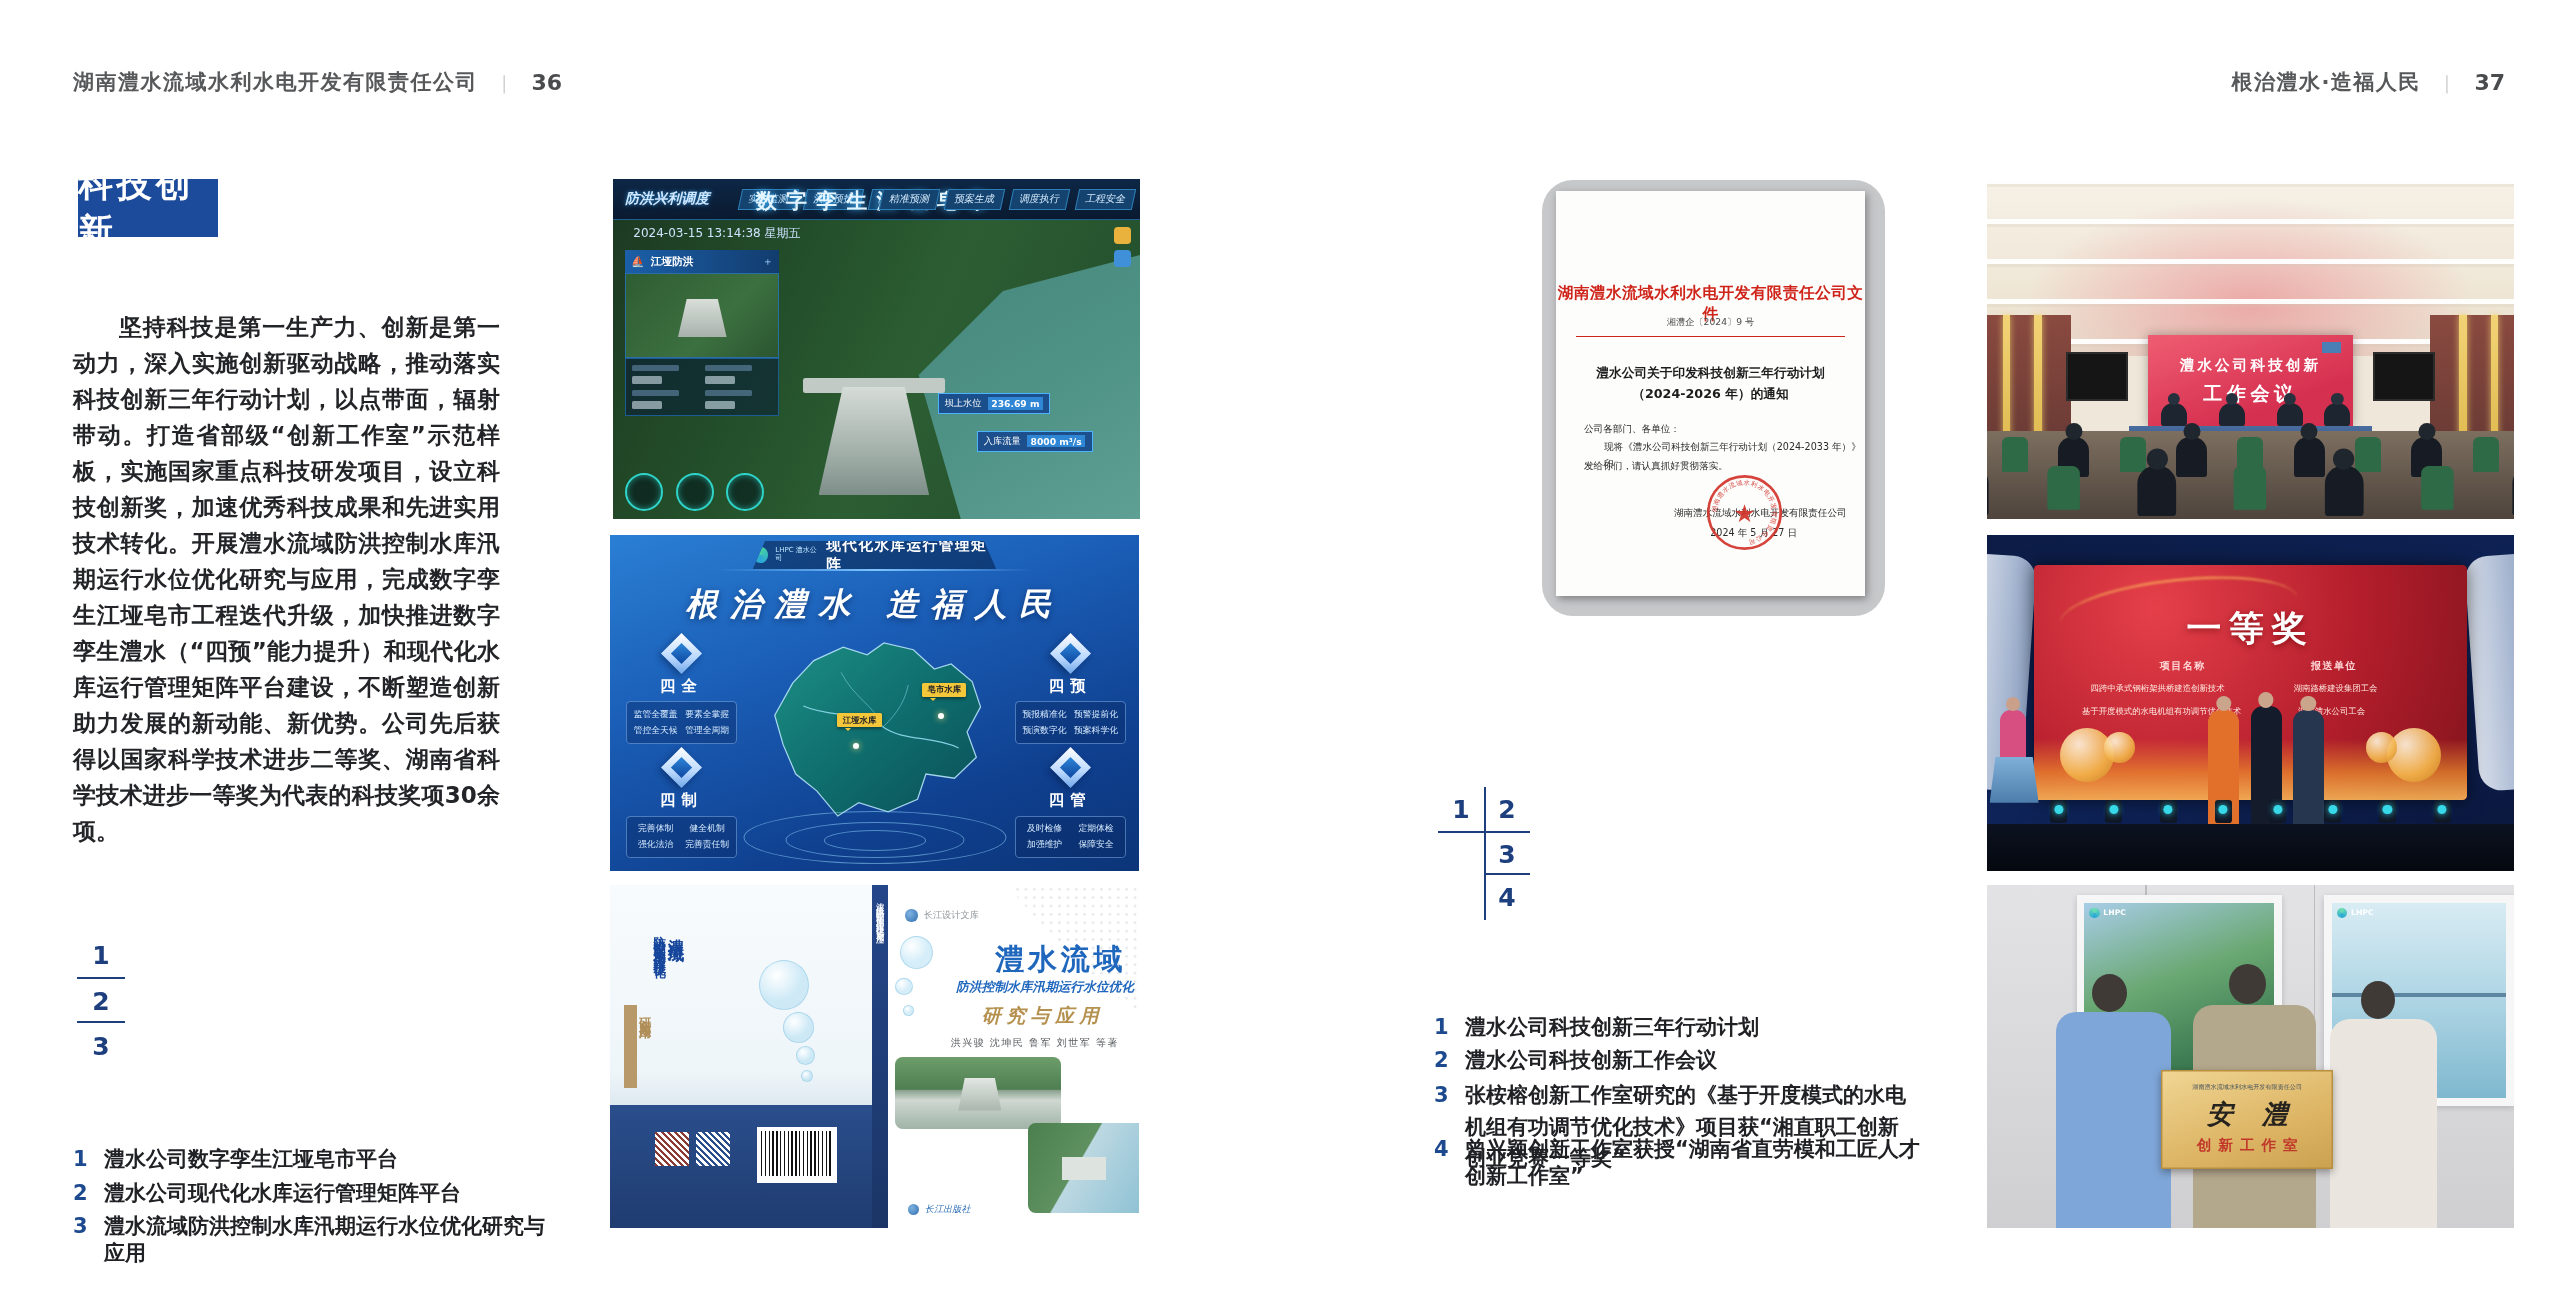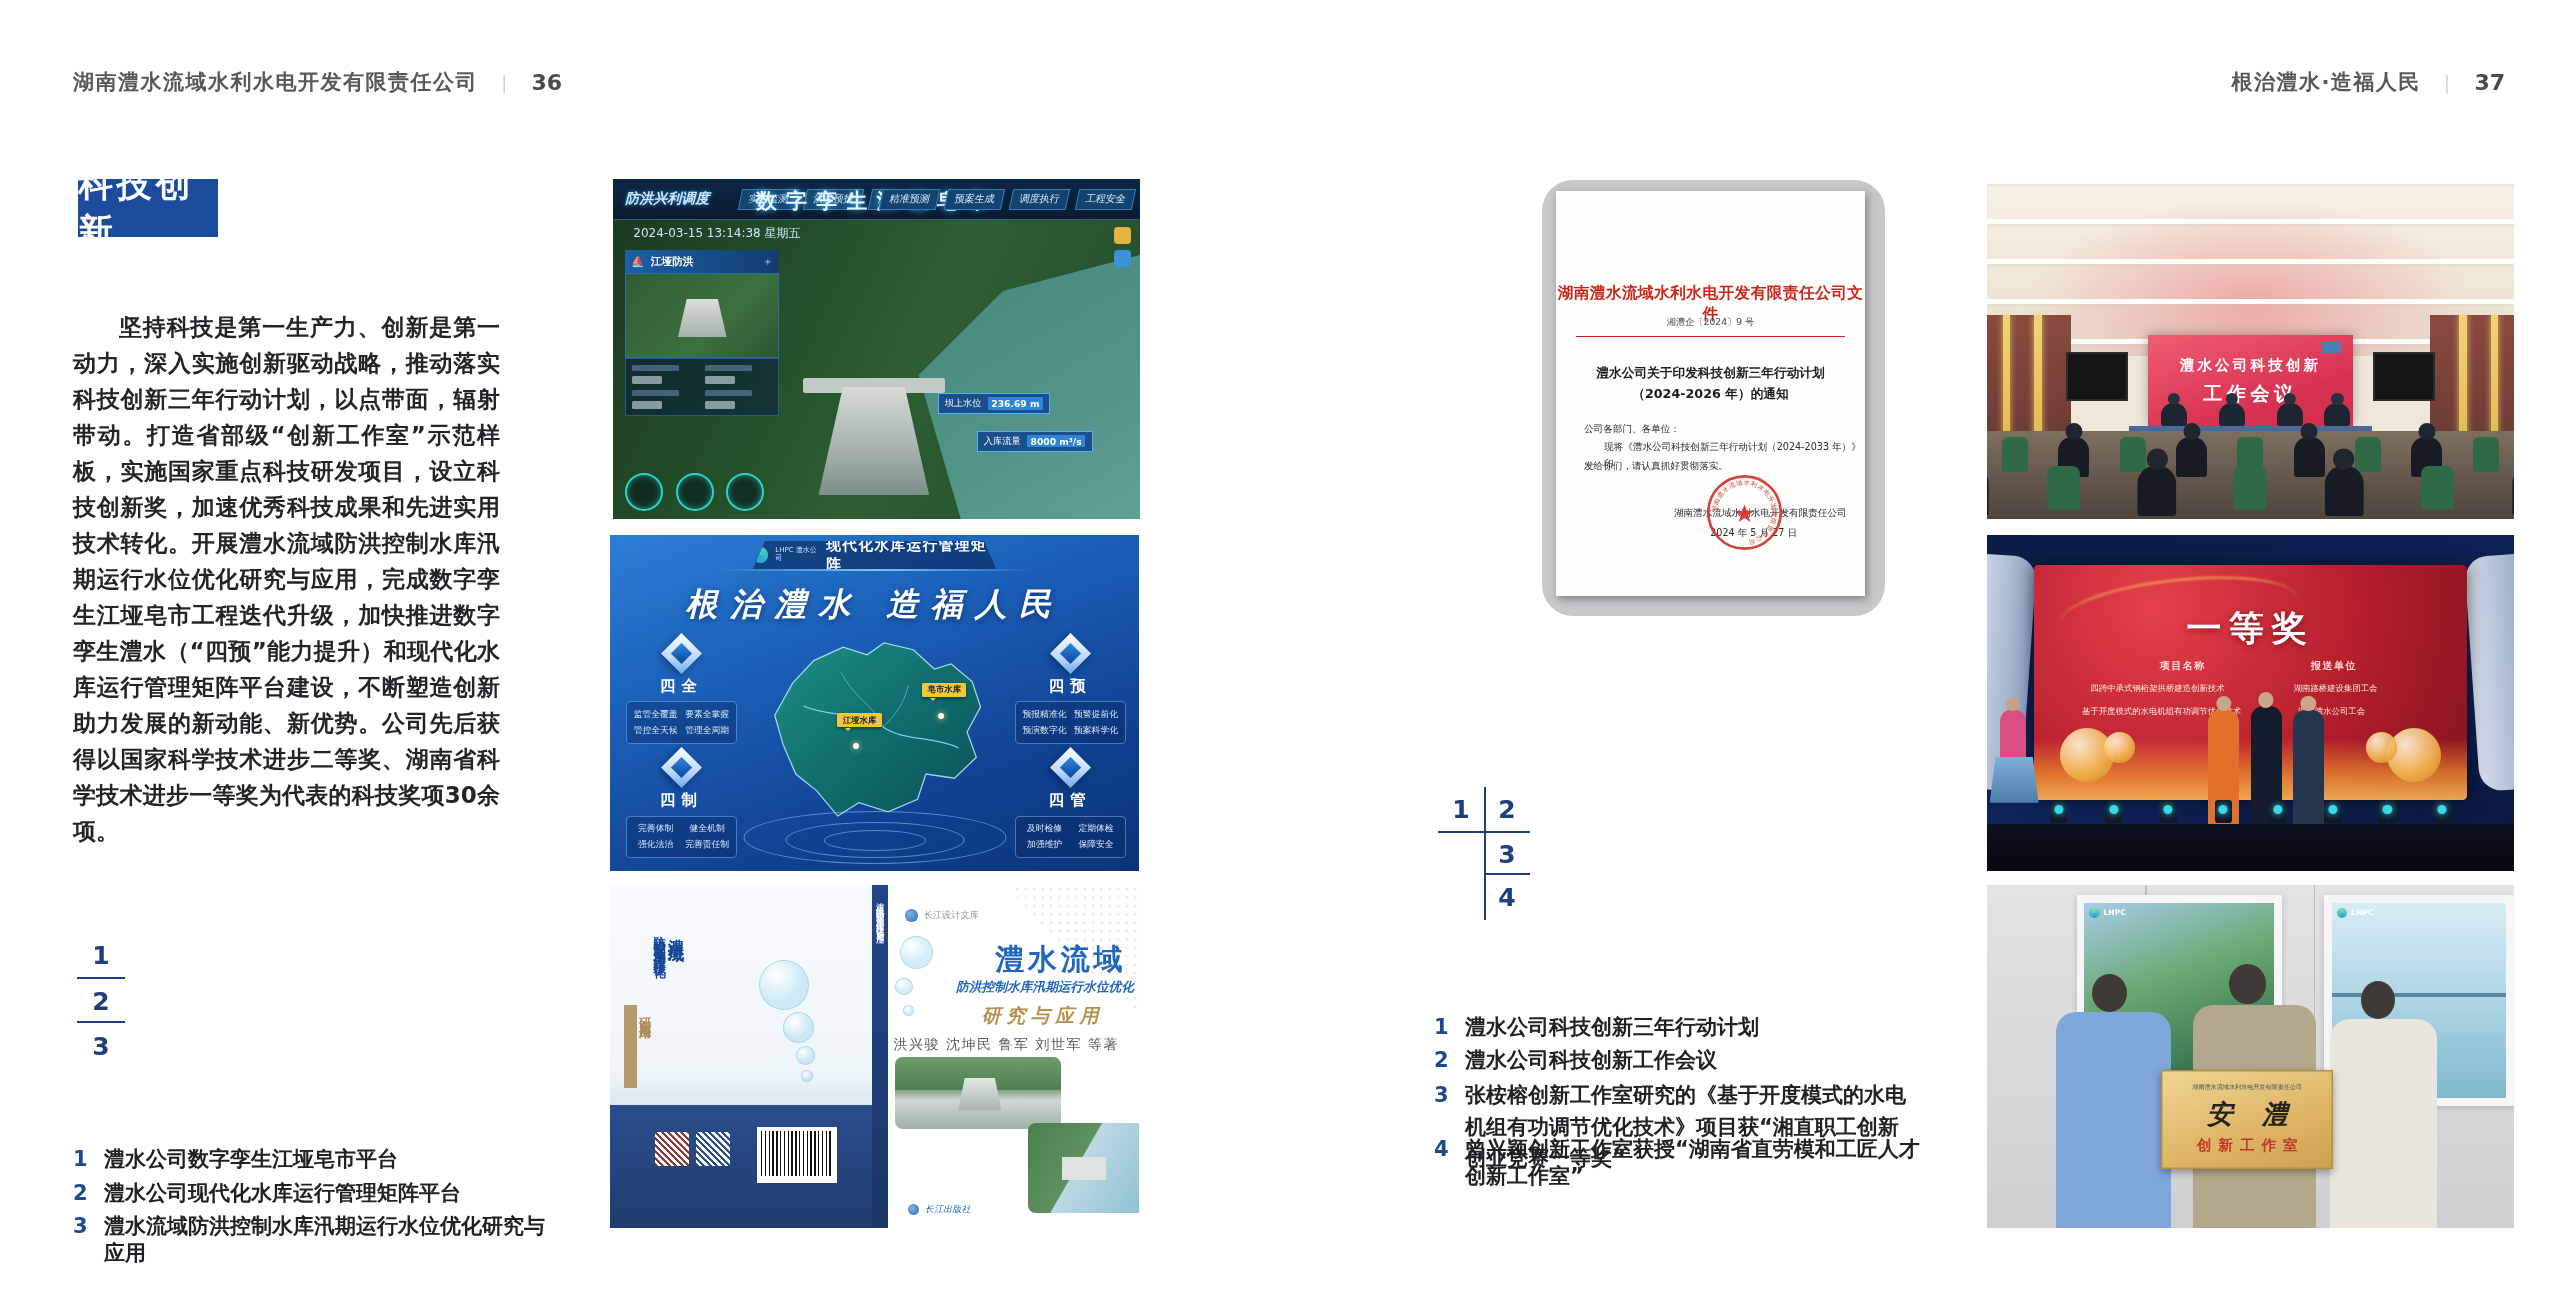--- a/index.html
+++ b/index.html
@@ -96,21 +96,21 @@
   .bk-spine span{writing-mode:vertical-rl;color:#fff;font-size:8.4px;letter-spacing:1.5px;margin-top:10.7px;}
   .bk-front{position:absolute;left:52.5%;top:0;width:47.5%;height:100%;background:#fff;}
   .bk-dots{position:absolute;right:0;top:0;width:70%;height:38%;opacity:.55;
            background:radial-gradient(#cfd5da 1.2px,transparent 1.4px);background-size:8.4px 8.4px;
            clip-path:polygon(25% 0,100% 0,100% 100%,60% 55%);}
   .bk-series{position:absolute;left:7%;top:7%;display:flex;align-items:center;gap:6.1px;font-size:9.2px;color:#8f959b;}
   .bk-series i{width:12.3px;height:12.3px;border-radius:50%;background:radial-gradient(circle at 35% 35%,#7fb2e0,#2f6eb0);display:inline-block;}
   .bk-title{position:absolute;right:5%;top:16%;font-size:29px;font-weight:bold;color:#1f66bd;letter-spacing:3.8px;}
   .bk-sub{position:absolute;right:2%;top:27.5%;font-size:12.7px;font-weight:bold;font-style:italic;color:#1f66bd;}
   .bk-accent{position:absolute;right:14%;top:34.5%;font-size:19px;font-weight:bold;font-style:italic;color:#b5914f;letter-spacing:5.4px;}
-  .bk-authors{position:absolute;right:8%;top:44%;font-size:14px;color:#5a5d60;letter-spacing:1.5px;}
+  .bk-authors{position:absolute;right:8%;top:44%;font-size:10px;color:#5a5d60;letter-spacing:1.5px;}
   .bk-photo{position:absolute;border-radius:7.7px;overflow:hidden;}
   .bk-photo.p1{left:3%;top:50%;width:66%;height:21%;background:linear-gradient(180deg,#6d9d6a 0%,#4f7f52 45%,#88a08c 46%,#cfd8d2 60%,#9fb3a6 100%);}
   .bk-photo.p1 i{position:absolute;left:38%;top:30%;width:26%;height:45%;background:linear-gradient(#e2e7e2,#aab6ae);display:block;clip-path:polygon(15% 0,85% 0,100% 100%,0 100%);}
   .bk-photo.p2{left:56%;top:69.5%;width:44%;height:26%;border-radius:7.7px 0 0 7.7px;background:linear-gradient(120deg,#4b7f4e 0%,#5f9160 45%,#bcd8e2 46%,#8fc2d4 100%);}
   .bk-photo.p2 i{position:absolute;left:30%;top:38%;width:40%;height:26%;background:#dde4e0;display:block;}
   .bk-pub{position:absolute;left:8%;bottom:3.5%;display:flex;align-items:center;gap:5.4px;font-size:9.2px;color:#2a6db5;font-style:italic;}
   .bk-pub i{width:11.5px;height:11.5px;border-radius:50%;background:radial-gradient(circle at 35% 35%,#7fb2e0,#2f6eb0);display:inline-block;}
 
   
   #fig-document{background:#c7c8ca;}

